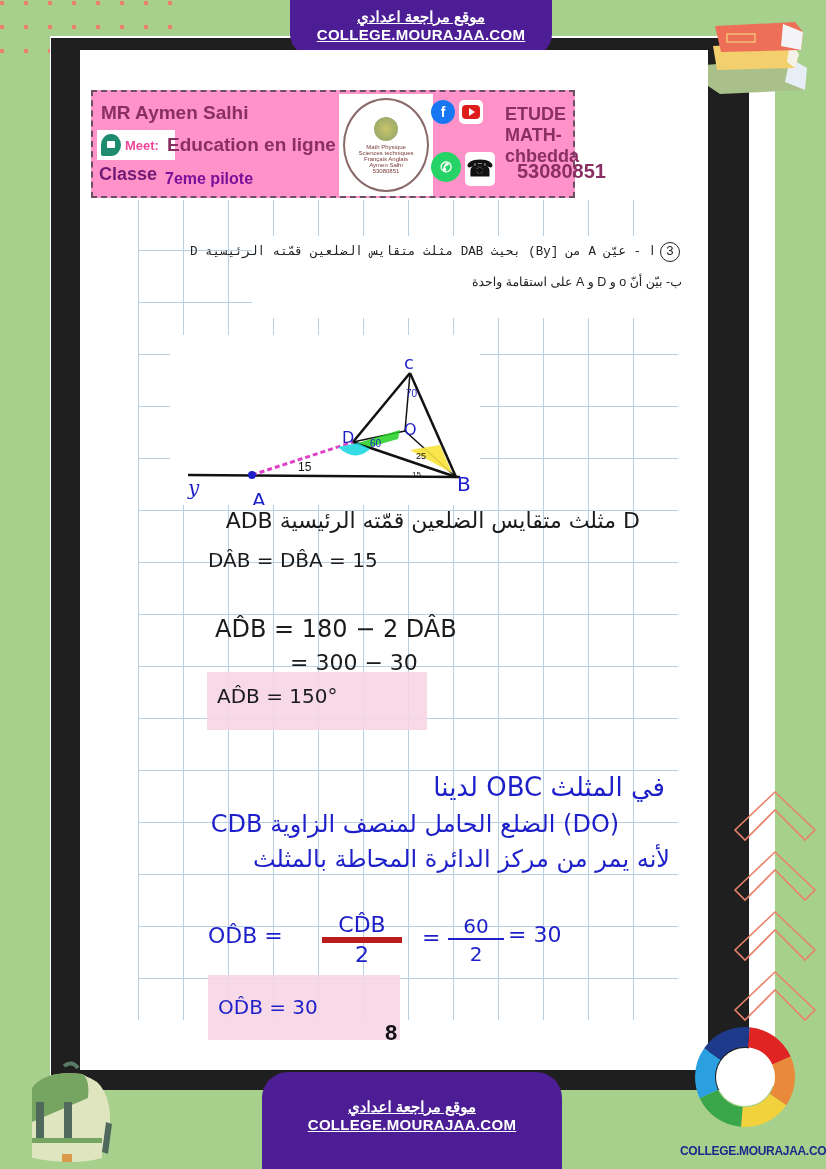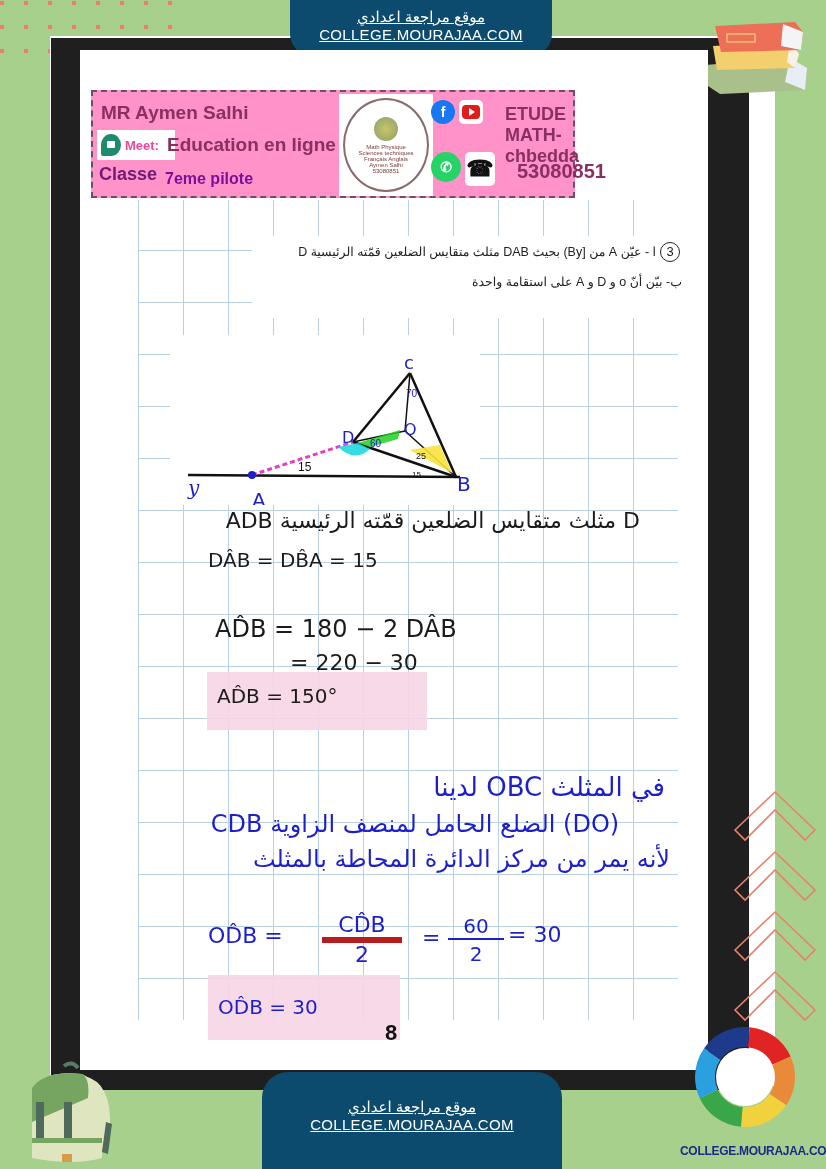--- a/index.html
+++ b/index.html
@@ -3,21 +3,21 @@
 <meta charset="utf-8">
 <style>
   html,body{margin:0;padding:0;}
   body{width:826px;height:1169px;position:relative;overflow:hidden;background:#a8d08d;font-family:"Liberation Sans",sans-serif;}
   .dots{position:absolute;left:0;top:0;width:175px;height:55px;
     background-image:radial-gradient(circle,#e8826b 2.2px,transparent 2.6px);
     background-size:24px 24px;background-position:-10px -9px;}
   .white-strip{position:absolute;left:50px;top:36px;width:725px;height:1050px;background:#fff;}
   .black-frame{position:absolute;left:51px;top:38px;width:698px;height:1052px;background:#1f1f1f;}
   .page{position:absolute;left:80px;top:50px;width:628px;height:1020px;background:#fff;}
-  .banner{position:absolute;border-radius:14px;background:#0c4a6e;color:#fff;text-align:center;font-weight:normal;}
+  .banner{position:absolute;border-radius:14px;background:#4c1d95;color:#fff;text-align:center;font-weight:bold;}
   .banner .ar{display:block;font-size:15px;text-decoration:underline;}
   .banner .en{display:block;font-size:15px;text-decoration:underline;letter-spacing:0.3px;}
   .banner-top{left:290px;top:0;width:262px;height:56px;padding-top:8px;box-sizing:border-box;border-radius:0 0 22px 22px;}
   .banner-bottom{left:262px;top:1072px;width:300px;height:97px;padding-top:26px;box-sizing:border-box;border-radius:26px 26px 0 0;}
   .header{position:absolute;left:91px;top:90px;width:484px;height:108px;background:#ff92c8;
     border:2px dashed #6b5063;box-sizing:border-box;}
   .hdr-name{position:absolute;left:8px;top:10px;font-size:19px;font-weight:bold;color:#8a2f63;}
   .meet-box{position:absolute;left:4px;top:38px;width:78px;height:30px;background:#fff;display:flex;align-items:center;gap:4px;padding-left:4px;box-sizing:border-box;}
   .meet-icon{width:20px;height:22px;background:#1e8a6e;border-radius:50% 50% 50% 10%;position:relative;}
   .meet-icon::after{content:"";position:absolute;left:6px;top:7px;width:8px;height:7px;background:#fff;border-radius:1px;}
@@ -35,21 +35,21 @@
   .yt span{display:inline-block;width:18px;height:14px;background:#e01b1b;border-radius:4px;position:relative;}
   .yt span::after{content:"";position:absolute;left:7px;top:3px;border-left:6px solid #fff;border-top:4px solid transparent;border-bottom:4px solid transparent;}
   .wa{background:#25d366;border-radius:50%;width:30px;height:30px;}
   .ph{background:#fff;width:30px;height:34px;color:#111;font-size:22px;}
   .hdr-etude{position:absolute;left:412px;top:12px;font-size:18px;font-weight:bold;color:#8a2f63;}
   .hdr-phone{position:absolute;left:424px;top:68px;font-size:20px;font-weight:bold;color:#8a2f63;}
   .grid{position:absolute;left:138px;top:200px;width:540px;height:820px;
     background-image:linear-gradient(#b9cfe2 1.5px,transparent 1.5px),linear-gradient(90deg,#b9cfe2 1.5px,transparent 1.5px);
     background-size:45px 52px;background-position:0 -2px;}
   .task{position:absolute;left:252px;top:236px;width:428px;height:82px;background:#fff;direction:rtl;font-size:12.5px;color:#222;}
-  .task .l1{position:absolute;right:0;top:6px;white-space:nowrap;}
+  .task .l1{position:absolute;right:0;top:6px;white-space:nowrap;font-family:Liberation Mono, monospace;}
   .task .l2{position:absolute;right:-2px;top:38px;white-space:nowrap;}
   .task .num{display:inline-block;width:18px;height:18px;border:1.5px solid #222;border-radius:50%;text-align:center;line-height:18px;font-size:13px;margin-left:4px;}
   .fig{position:absolute;left:170px;top:335px;width:310px;height:170px;background:#fff;}
   .hw{position:absolute;font-family:"DejaVu Sans",sans-serif;white-space:nowrap;}
   .black{color:#1b1b1b;}
   .blue{color:#1d1fc8;}
   .pinkbox{position:absolute;background:#f7d5e6;opacity:0.9;}
   .pagenum{position:absolute;left:385px;top:1020px;font-size:22px;font-weight:bold;color:#111;}
   .books{position:absolute;left:695px;top:10px;width:125px;height:85px;}
   .chev-col{position:absolute;left:733px;top:790px;}
@@ -145,21 +145,21 @@
   <text x="236" y="62" font-size="10" fill="#1d1fc8">70</text>
   <text x="200" y="112" font-size="10" fill="#1d1fc8">60</text>
   <text x="246" y="124" font-size="9" fill="#111">25</text>
   <text x="242" y="142" font-size="8" fill="#111">15</text>
   <text x="128" y="136" font-size="12" fill="#111">15</text>
 </svg>
 
 <div class="hw black" style="left:130px;top:508px;font-size:22px;width:510px;direction:rtl;">D مثلث متقايس الضلعين قمّته الرئيسية ADB</div>
 <div class="hw black" style="left:208px;top:548px;font-size:20px;">DÂB = DB̂A = 15</div>
 <div class="hw black" style="left:215px;top:615px;font-size:24px;">AD̂B  =  180 − 2 DÂB</div>
-<div class="hw black" style="left:290px;top:650px;font-size:22px;">=  220  −  30</div>
+<div class="hw black" style="left:290px;top:650px;font-size:22px;">=  300  −  30</div>
 <div class="pinkbox" style="left:207px;top:672px;width:220px;height:58px;"></div>
 <div class="hw black" style="left:217px;top:684px;font-size:20px;">AD̂B  =  150°</div>
 
 <div class="hw blue" style="left:395px;top:772px;font-size:26px;width:270px;direction:rtl;text-align:right;">في المثلث OBC لدينا</div>
 <div class="hw blue" style="left:160px;top:810px;font-size:24px;width:510px;direction:rtl;text-align:center;">(DO) الضلع الحامل لمنصف الزاوية CDB</div>
 <div class="hw blue" style="left:160px;top:845px;font-size:24px;width:510px;direction:rtl;text-align:right;">لأنه يمر من مركز الدائرة المحاطة بالمثلث</div>
 
 <div class="hw blue" style="left:208px;top:923px;font-size:22px;">OD̂B  =</div>
 <div class="hw blue" style="left:322px;top:912px;font-size:22px;width:80px;text-align:center;border-bottom:6px solid #b91c1c;">CD̂B</div>
 <div class="hw blue" style="left:322px;top:942px;font-size:22px;width:80px;text-align:center;">2</div>

